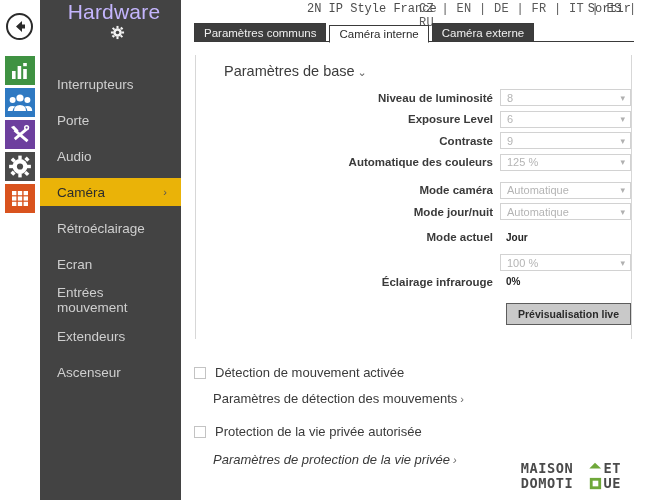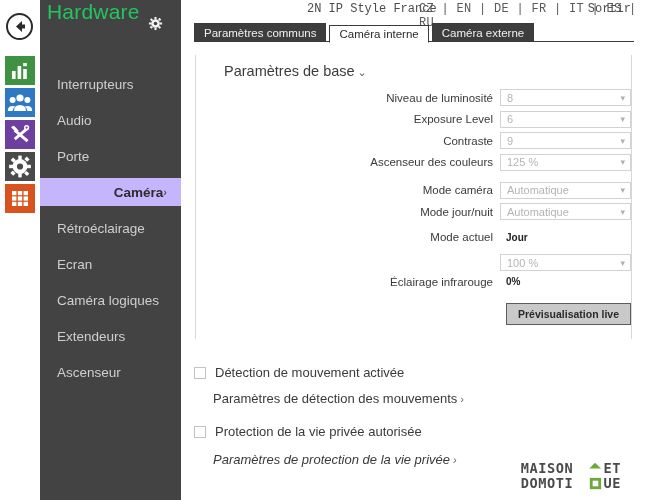--- a/index.html
+++ b/index.html
@@ -31,37 +31,36 @@
     cursor: pointer;
   }
   .rail-ic svg { display: block; }
 
   
   .sidebar {
     position: absolute; left: 40px; top: 0; width: 141px; height: 500px;
     background: #434343;
   }
   .sb-head {
-    height: 46px; display: flex; 
-    padding-left: 7px; color: #22c55e;
+    height: 46px; display: flex; align-items: center;
+    padding-left: 7px; color: #c4b5fd; flex-direction: column;
   }
   .sb-title { font-size: 21px; font-weight: 400; letter-spacing: .2px; }
   .sb-gear { margin-left: 7px; display:flex; align-items:center; cursor:pointer; }
   .sb-menu { margin-top: 24px; }
   .sb-item {
     height: 28px; display: flex; align-items: center;
     padding-left: 17px; padding-right: 10px;
     color: #cfcfcf; font-size: 13.5px; cursor: pointer;
     margin-bottom: 8px;
   }
   .sb-item.active {
-    background: #c4b5fd; color: #2c2c2c;
-    justify-content: flex-end;
+    background: #eab308; color: #2c2c2c;
+    justify-content: space-between;
     padding-right: 14px;
-    font-weight: bold;
   }
   .sb-item .chev { font-size: 11px; color: #555; }
 
   
   .topbar {
     position: absolute; left: 181px; top: 0; right: 0; height: 20px;
     display: flex; align-items: center; font-size: 12px; color: #555; font-family: Liberation Mono, monospace;
   }
   .tb-brand { position: absolute; left: 126px; top: 2px; color:#4c4c4c; }
   .tb-langs { position: absolute; left: 238px; top: 2px; color:#5a5a5a; letter-spacing:.3px;}
@@ -102,21 +101,21 @@
   }
   .legend .chev { font-size: 11px; color:#666; margin-left:3px; }
 
   .frm { margin-top: 30px; }
   .row {
     display: flex; align-items: center; justify-content: flex-end;
     margin-bottom: 4.5px;
   }
   .lbl {
     font-size: 11.5px; color: #3a3a3a; text-align: right;
-    padding-right: 7px; white-space: nowrap;
+    padding-right: 7px; white-space: nowrap; font-weight: bold;
   }
   .sel {
     width: 131px; height: 17px; flex: 0 0 131px;
     border: 1px solid #d2d2d2; background: #fff;
     display: flex; align-items: center; justify-content: space-between;
     padding: 0 5px 0 6px; font-size: 11px; color: #b4b4b4;
     cursor: pointer;
   }
   .sel .cd { color: #b0b0b0; font-size: 9px; }
   .statval {
@@ -248,37 +247,37 @@
           </g>
           <circle cx="15" cy="15" r="3.2" fill="#434343"></circle>
         </svg>
       </span>
     </div>
     <div class="sb-menu">
       <div class="sb-item">
         <span>Interrupteurs</span>
       </div>
       <div class="sb-item">
+        <span>Porte</span>
+      </div>
+      <div class="sb-item">
         <span>Audio</span>
-      </div>
-      <div class="sb-item">
-        <span>Porte</span>
       </div>
       <div class="sb-item active">
         <span>Caméra</span>
         <span class="chev">›</span>
       </div>
       <div class="sb-item">
         <span>Rétroéclairage</span>
       </div>
       <div class="sb-item">
         <span>Ecran</span>
       </div>
       <div class="sb-item">
-        <span>Caméra logiques</span>
+        <span>Entrées mouvement</span>
       </div>
       <div class="sb-item">
         <span>Extendeurs</span>
       </div>
       <div class="sb-item">
         <span>Ascenseur</span>
       </div>
     </div>
   </div>
 
@@ -322,21 +321,21 @@
 
           <div class="row">
             <span class="lbl">Contraste</span>
             <div class="sel">
               <span>9</span>
               <span class="cd">▾</span>
             </div>
           </div>
 
           <div class="row">
-            <span class="lbl">Ascenseur des couleurs</span>
+            <span class="lbl">Automatique des couleurs</span>
             <div class="sel">
               <span>125 %</span>
               <span class="cd">▾</span>
             </div>
           </div>
 
           <div class="row spaced">
             <span class="lbl">Mode caméra</span>
             <div class="sel">
               <span>Automatique</span>

